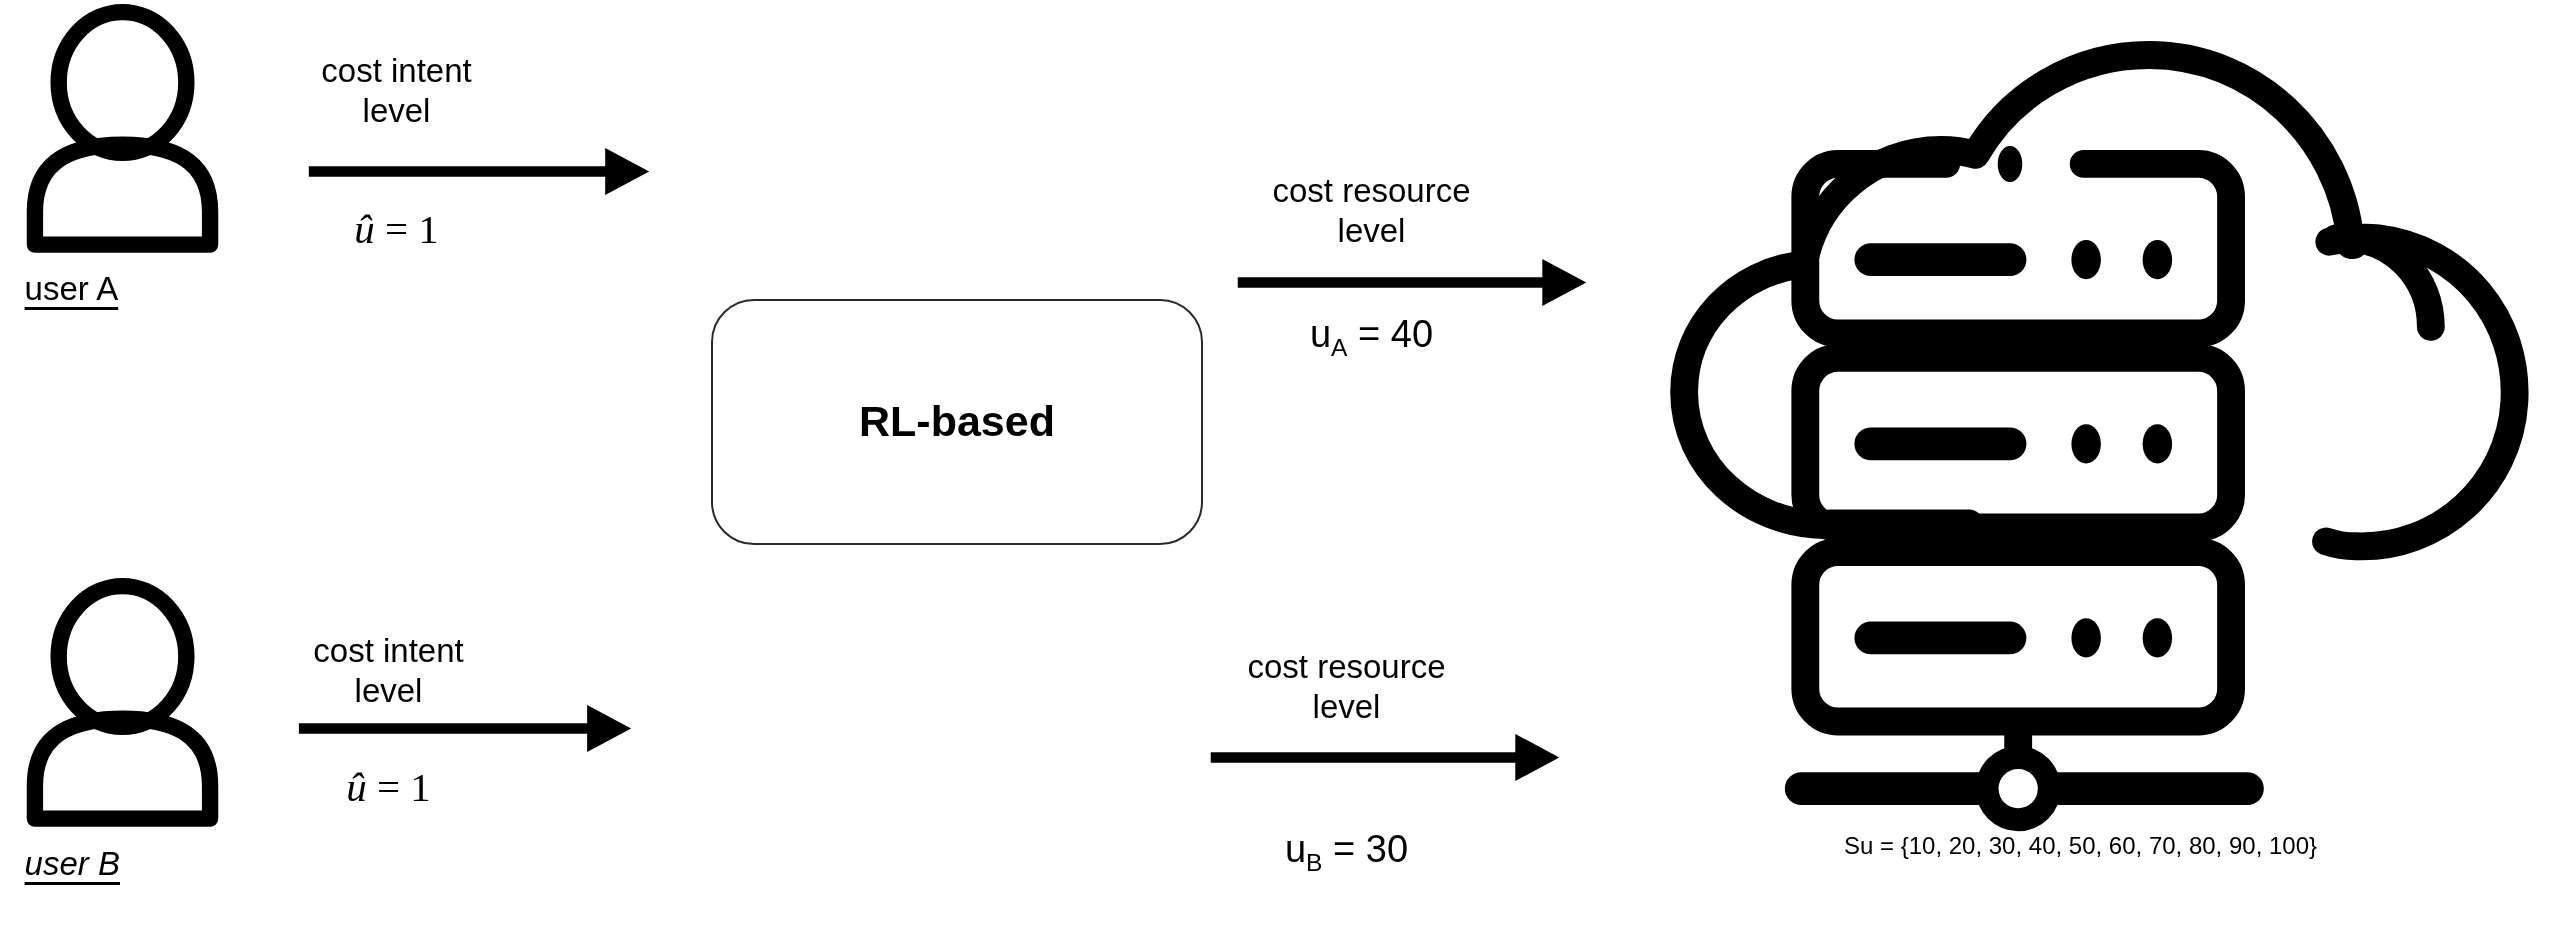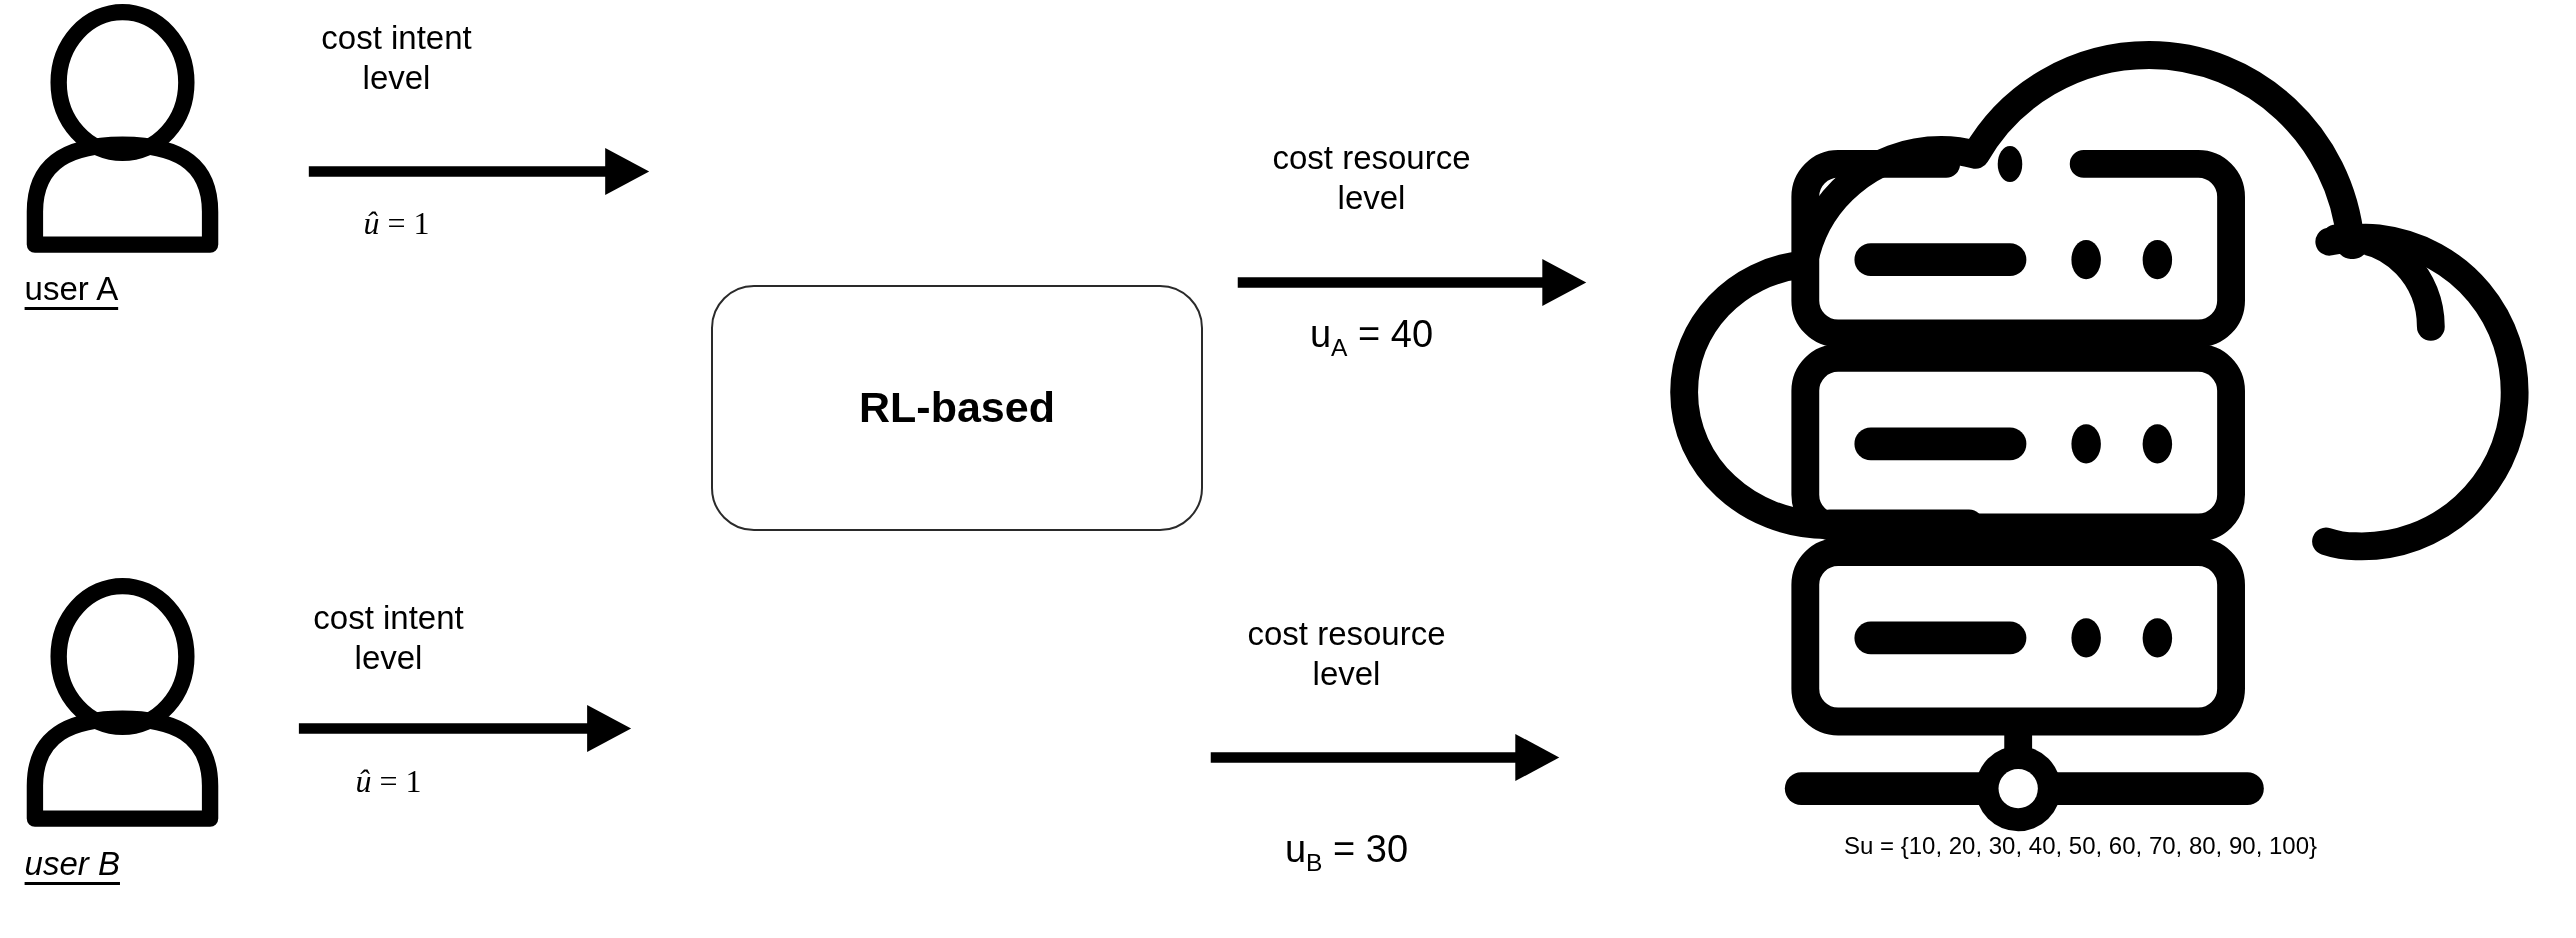--- a/index.html
+++ b/index.html
@@ -19,36 +19,37 @@
     background: #ffffff;
     overflow: hidden;
   }
   .abs { position: absolute; }
   .lbl-2 {
     font-family: "Liberation Sans", sans-serif;
     font-size: 33px;
     line-height: 1.22;
     color: #000000;
     text-align: center;
+    margin-top: 33px;
   }
   .value {
     font-family: "Liberation Sans", sans-serif;
     font-size: 38px;
     color: #000000;
     text-align: center;
     white-space: nowrap;
   }
   .value .sub {
     font-size: 24.6px;
     vertical-align: sub;
     line-height: 0;
   }
   .mathval {
     font-family: "Liberation Serif", serif;
-    font-size: 32px;
+    font-size: 41px;
     font-style: italic;
     color: #000000;
     text-align: center;
     white-space: nowrap;
   }
   .mathval .op,
   .mathval .num {
     font-style: normal;
   }
   .user-caption {
@@ -135,21 +136,21 @@
     <svg width="344" height="57" viewBox="0 0 420 70" aria-hidden="true">
       <line x1="6" y1="35" x2="365" y2="35" stroke="#000000" stroke-width="13"></line>
       <polygon points="360,6 414,35 360,64" fill="#000000"></polygon>
     </svg>
   </div>
 
   <div class="abs mathval" style="left:270px; top:763px; width:237px;">
     <span>û</span><span class="op">&nbsp;</span><span class="op">=</span><span class="op">&nbsp;</span><span class="num">1</span>
   </div>
 
-  <div class="abs method-box" style="left:711px; top:285px; width:488px; height:242px;">
+  <div class="abs method-box" style="left:711px; top:299px; width:488px; height:242px;">
     <div class="method-text">
       <div>RL-based</div>
     </div>
   </div>
 
   <div class="abs lbl-2" style="left:1212px; top:138px; width:319px;">
     <div>cost resource</div>
     <div>level</div>
   </div>
 

